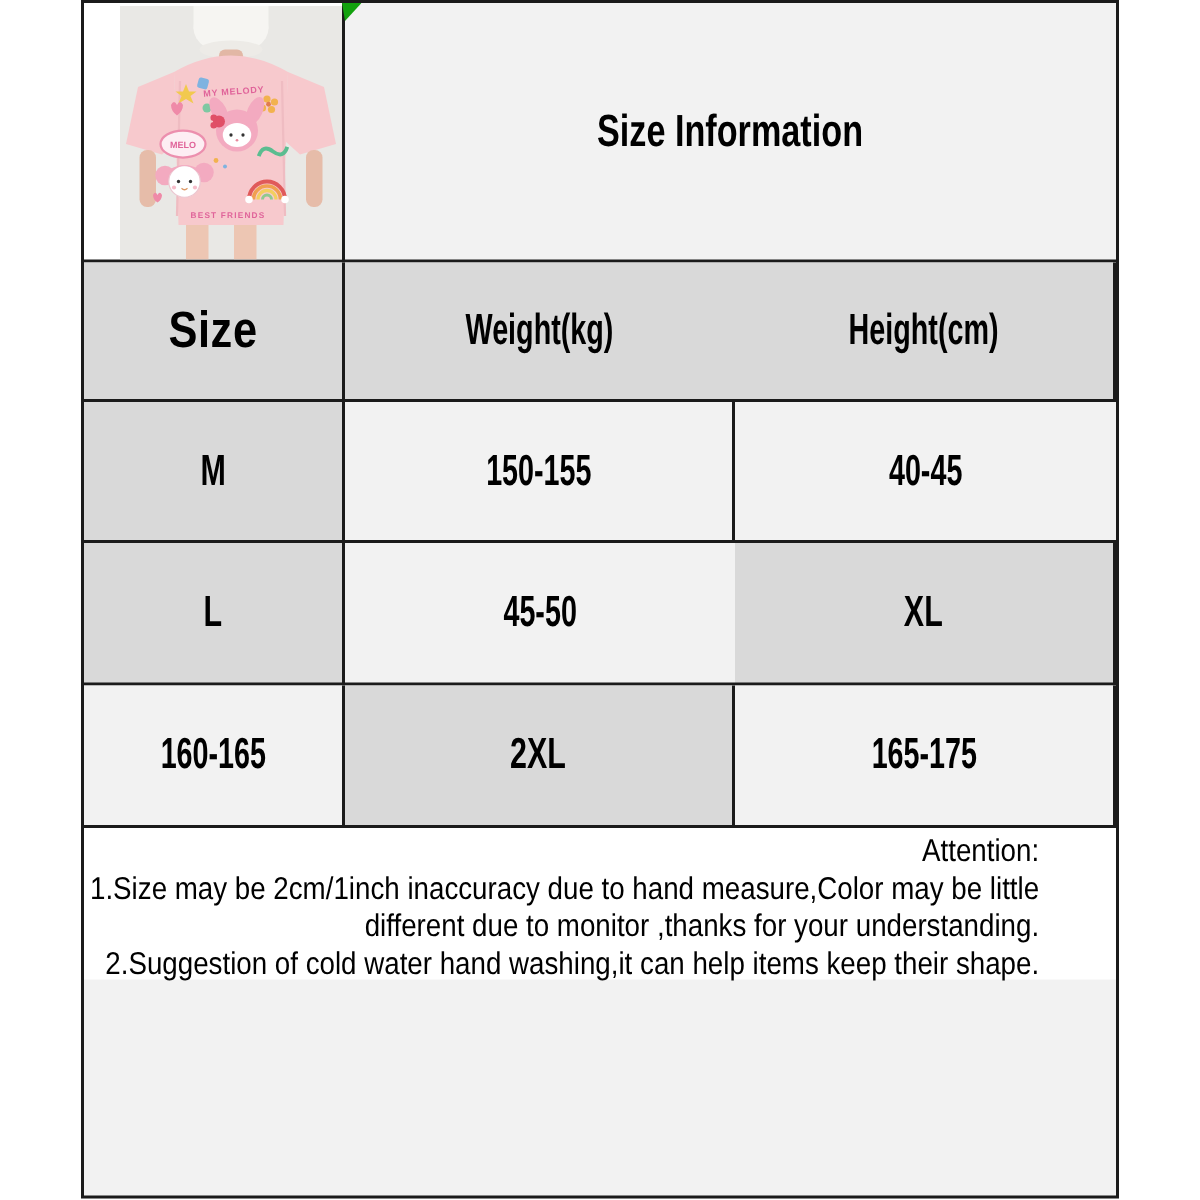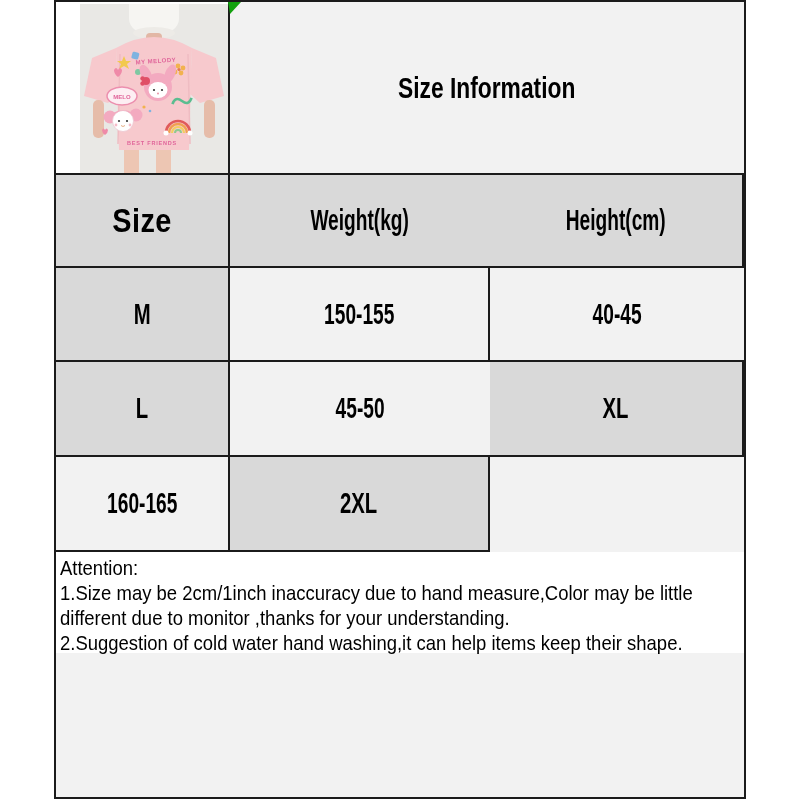--- a/index.html
+++ b/index.html
@@ -12,21 +12,21 @@
     box-sizing:border-box;border:2px solid #1b1b1b;background:#f2f2f2;
     display:grid;
     grid-template-columns:174px 260px 254px;
     grid-template-rows:173px 93px 94px 95px 95px 101px 144px;
   }
   .cell{
     box-sizing:border-box;border-right:2px solid #1b1b1b;border-bottom:2px solid #1b1b1b;
     display:flex;align-items:center;justify-content:center;position:relative;
   }
   .last-col{border-right:none;}
-  .last-row{border-bottom:none;}
+  .last-row{border-bottom:none;text-align:right;}
   .gray{background:#d9d9d9;}
   .light{background:#f2f2f2;}
   .white{background:#ffffff;}
   .title-cell{grid-column:2/4;}
   .attention-cell{grid-column:1/4;align-items:flex-start;justify-content:flex-start;padding:3px 2px 0 4px;}
   
   .tx{display:inline-block;white-space:nowrap;}
   .title-tx{font-size:30px;font-weight:700;transform:scaleX(.76);}
   .size-head-tx{font-size:34px;font-weight:700;transform:scaleX(.85);letter-spacing:.5px;}
   .col-head-tx{font-size:29px;font-weight:700;transform:scaleX(.66);}
@@ -167,20 +167,23 @@
   <div class="cell gray">
     <span class="tx label-tx">XL</span>
   </div>
   <div class="cell light">
     <span class="tx val-tx">160-165</span>
   </div>
 
   <div class="cell gray">
     <span class="tx label-tx">2XL</span>
   </div>
+  <div class="cell light">
+    <span class="tx val-tx">165-175</span>
+  </div>
 
   <div class="cell white attention-cell last-col last-row">
     <div>
       <div class="att-line">Attention:</div>
       <div class="att-line">1.Size may be 2cm/1inch inaccuracy due to hand measure,Color may be little</div>
       <div class="att-line">different due to monitor ,thanks for your understanding.</div>
       <div class="att-line">2.Suggestion of cold water hand washing,it can help items keep their shape.</div>
     </div>
   </div>
 

